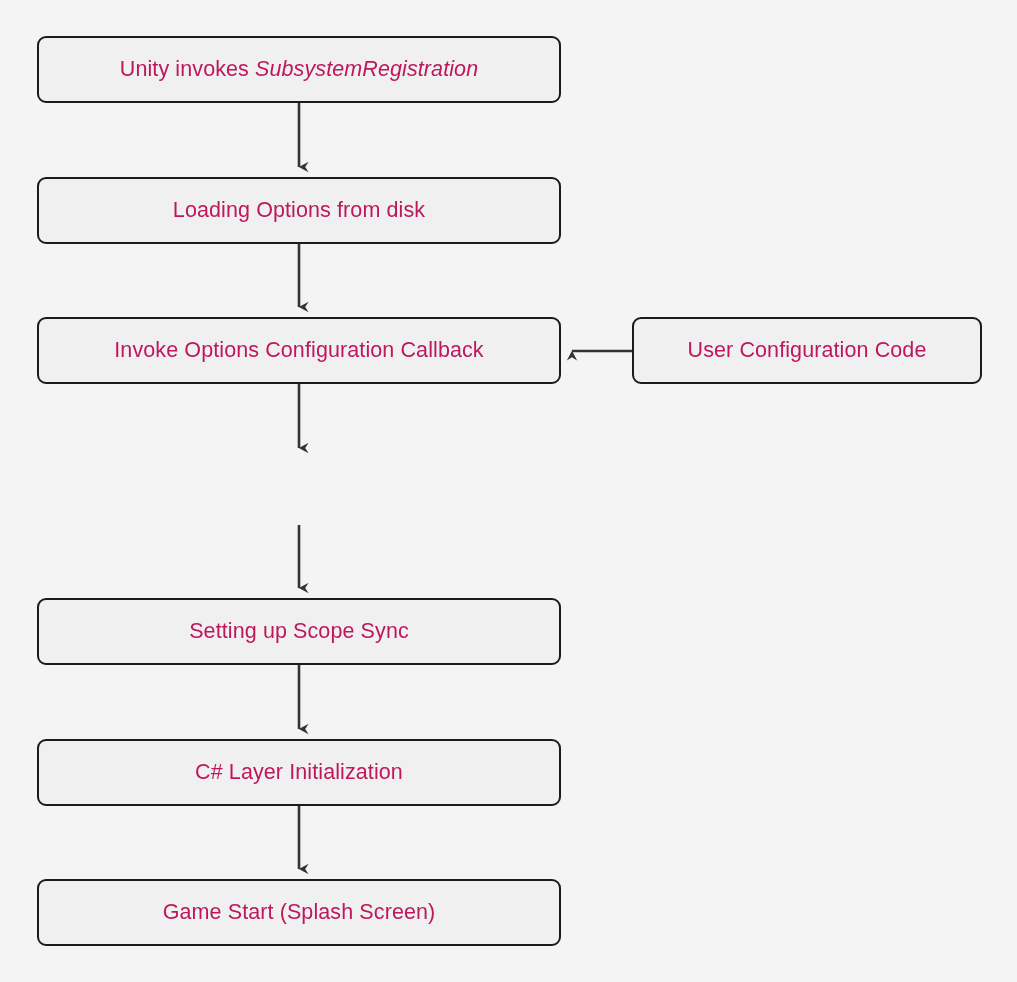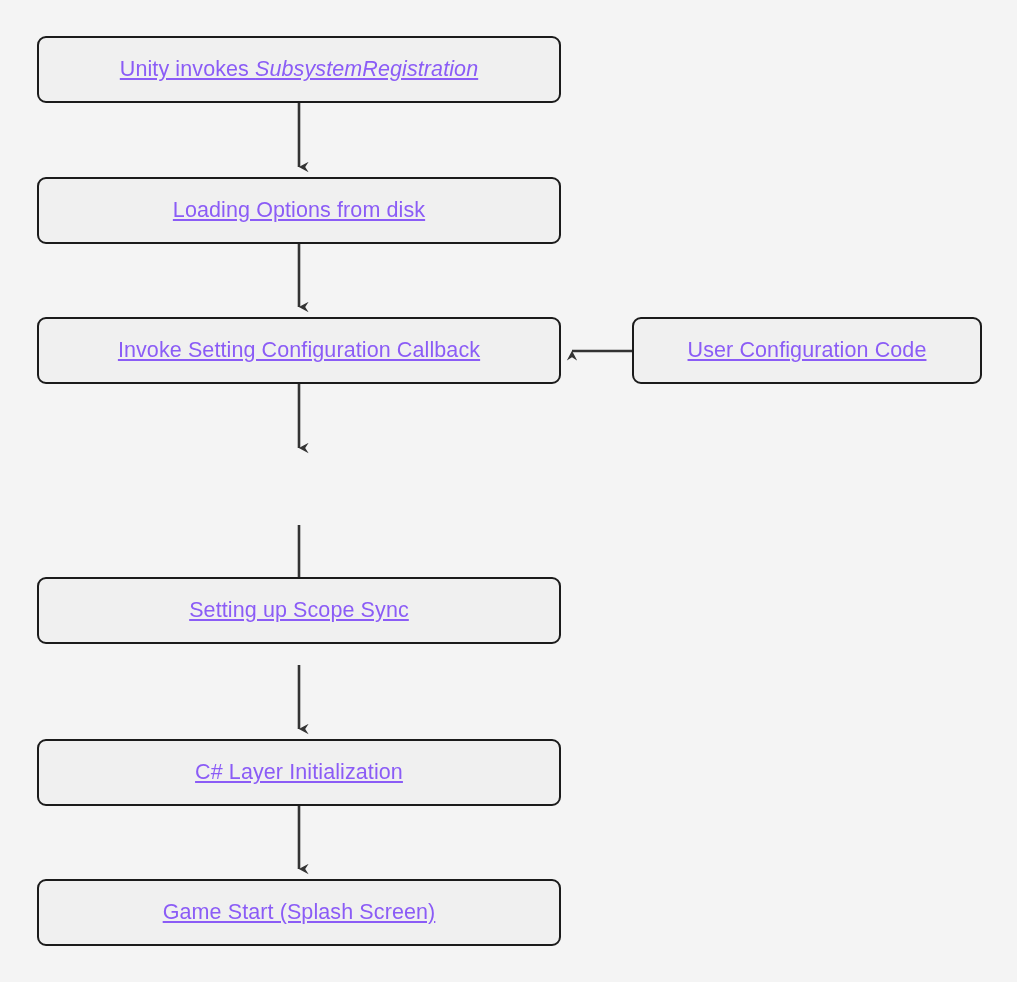--- a/index.html
+++ b/index.html
@@ -28,43 +28,42 @@
   }
   .node {
     position: absolute;
     box-sizing: border-box;
     background: #f0f0f0;
     border: 2.1px solid #1b1b1b;
     border-radius: 9px;
     display: flex;
     align-items: center;
     justify-content: center;
-    color: #8b5cf6;
+    color: #be185d;
     font-size: 21.5px;
     line-height: 1;
     letter-spacing: 0.1px;
     white-space: nowrap;
-    text-decoration: underline;
   }
   .node-label {
     display: inline-block;
     padding: 0 4px;
   }
   .node-label .em {
     font-style: italic;
   }
   
   .col-main { left: 37px;  width: 524px; height: 67px; }
   .col-side { left: 632px; width: 350px; height: 67px; }
 
   .r1 { top: 36px;  }
   .r2 { top: 177px; border-radius: 9px; }
   .r3 { top: 317px; }
   .r4 { top: 458px; }
-  .r5 { top: 577px; }
+  .r5 { top: 598px; }
   .r6 { top: 739px; }
   .r7 { top: 879px; }
 </style>
 </head>
 <body>
 
 <div id="flow-canvas">
 
   <svg class="edge-layer" viewBox="0 0 1017 982" xmlns="http://www.w3.org/2000/svg">
     <defs>
@@ -89,21 +88,21 @@
 
   <div class="node col-main r1">
     <span class="node-label"><span>Unity invokes </span><span class="em">SubsystemRegistration</span></span>
   </div>
 
   <div class="node col-main r2">
     <span class="node-label">Loading Options from disk</span>
   </div>
 
   <div class="node col-main r3">
-    <span class="node-label">Invoke Setting Configuration Callback</span>
+    <span class="node-label">Invoke Options Configuration Callback</span>
   </div>
 
 
   <div class="node col-main r5">
     <span class="node-label">Setting up Scope Sync</span>
   </div>
 
   <div class="node col-main r6">
     <span class="node-label">C# Layer Initialization</span>
   </div>

